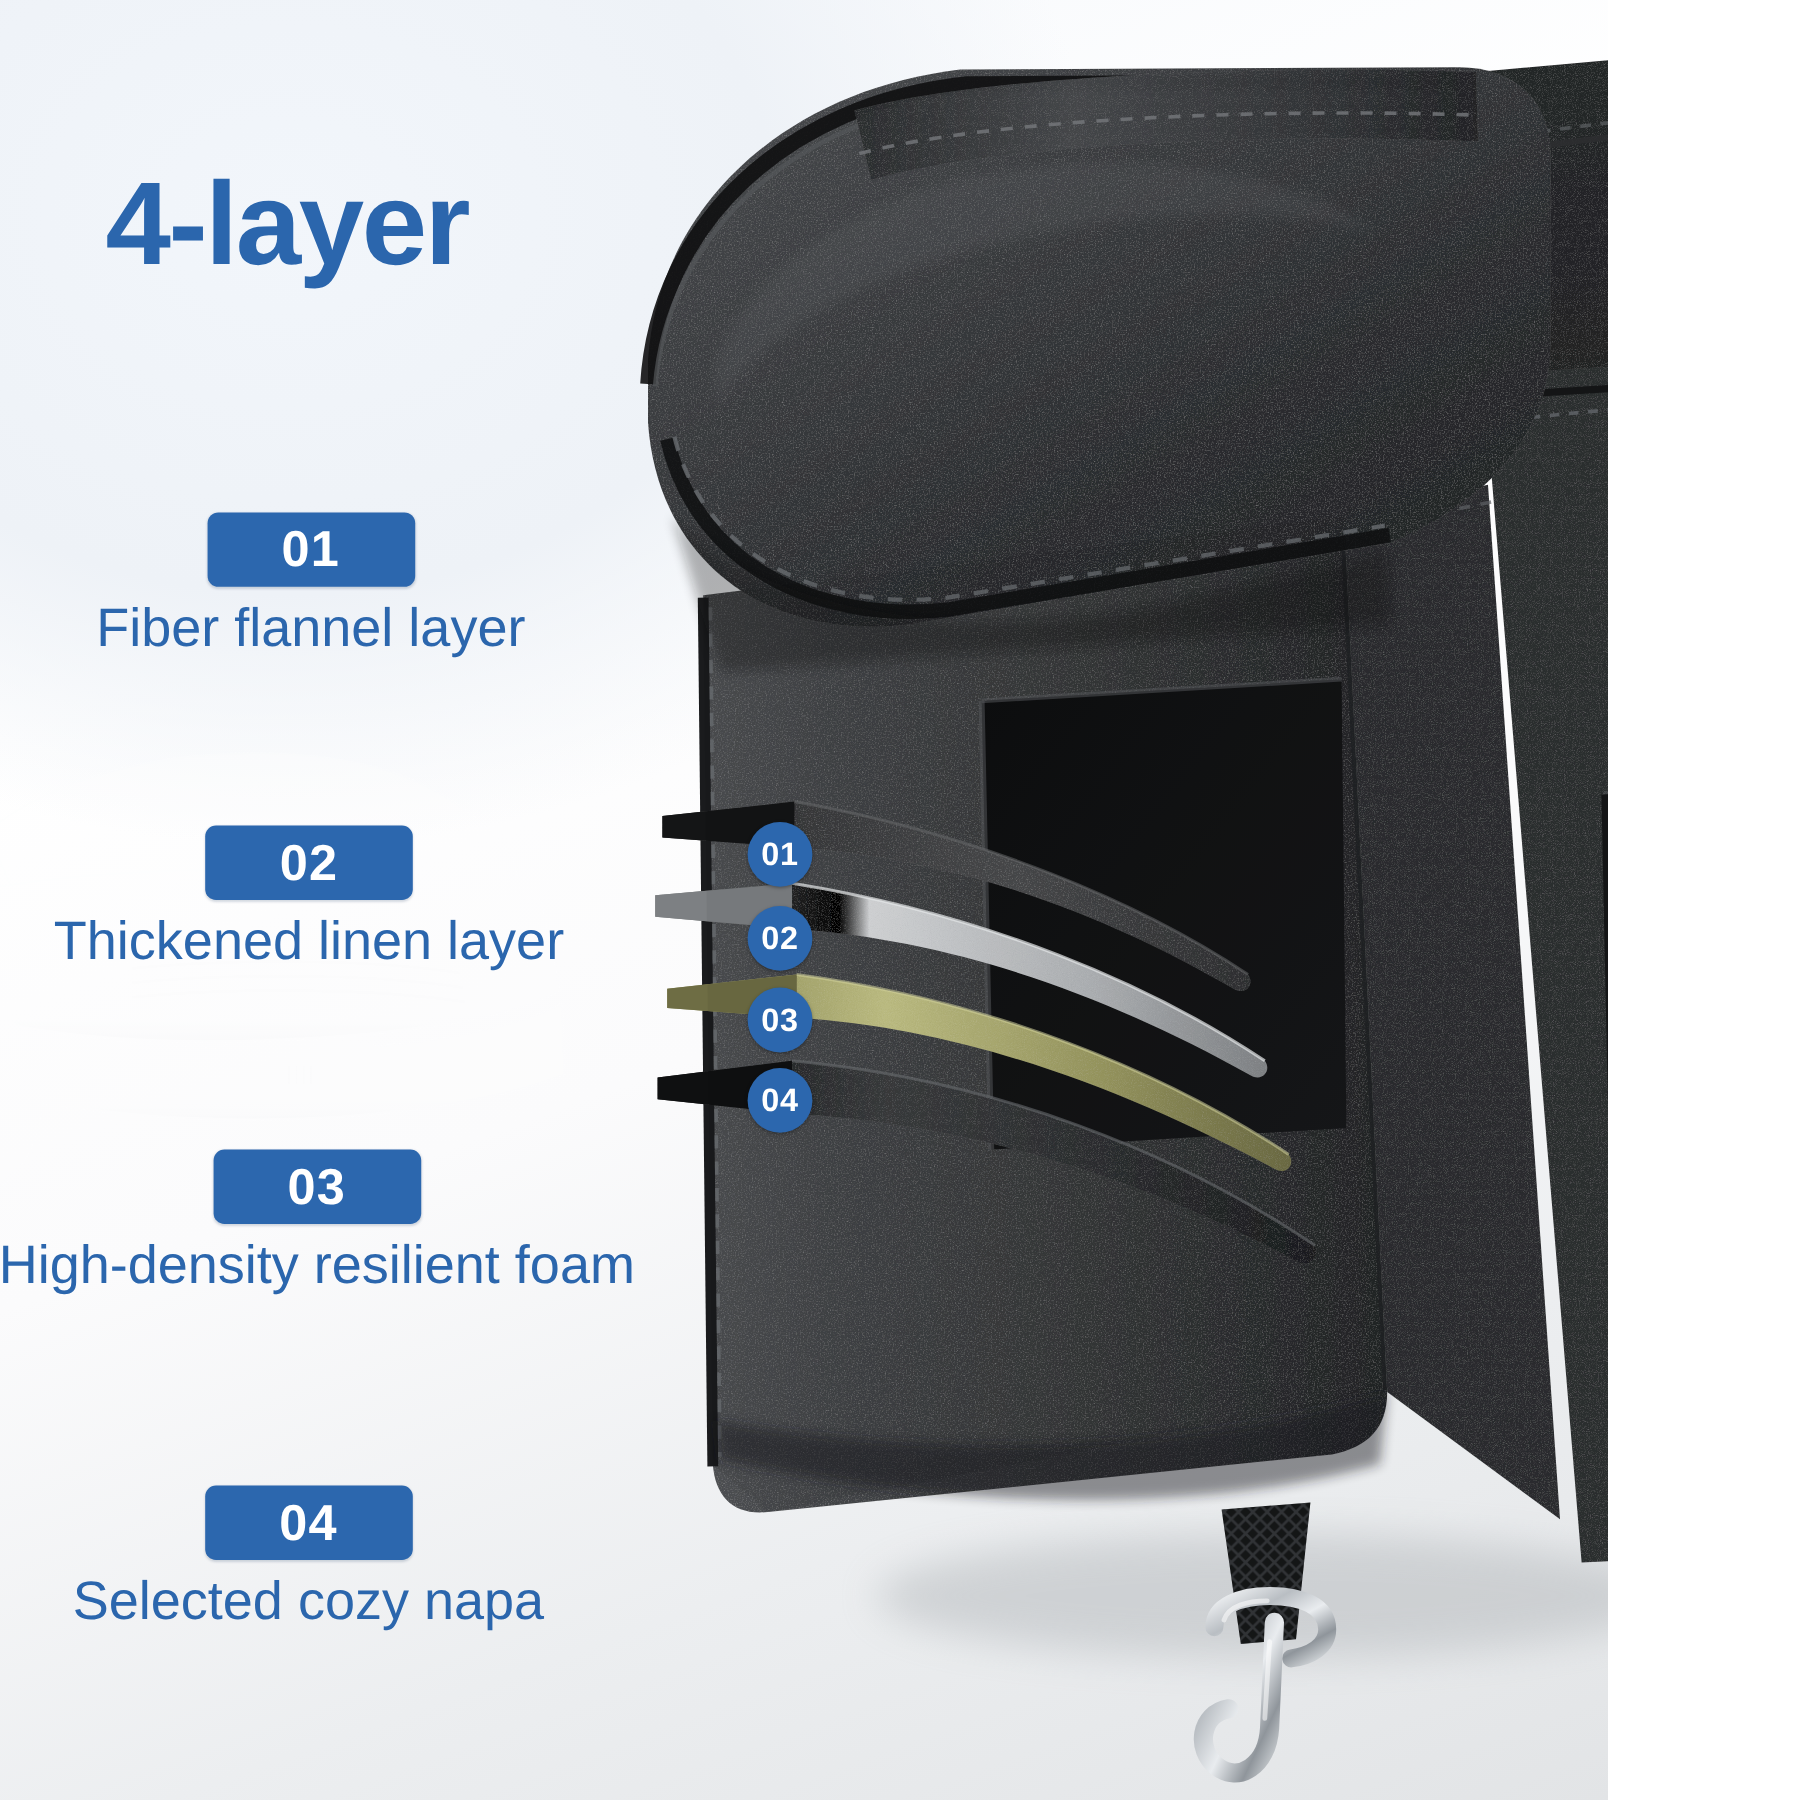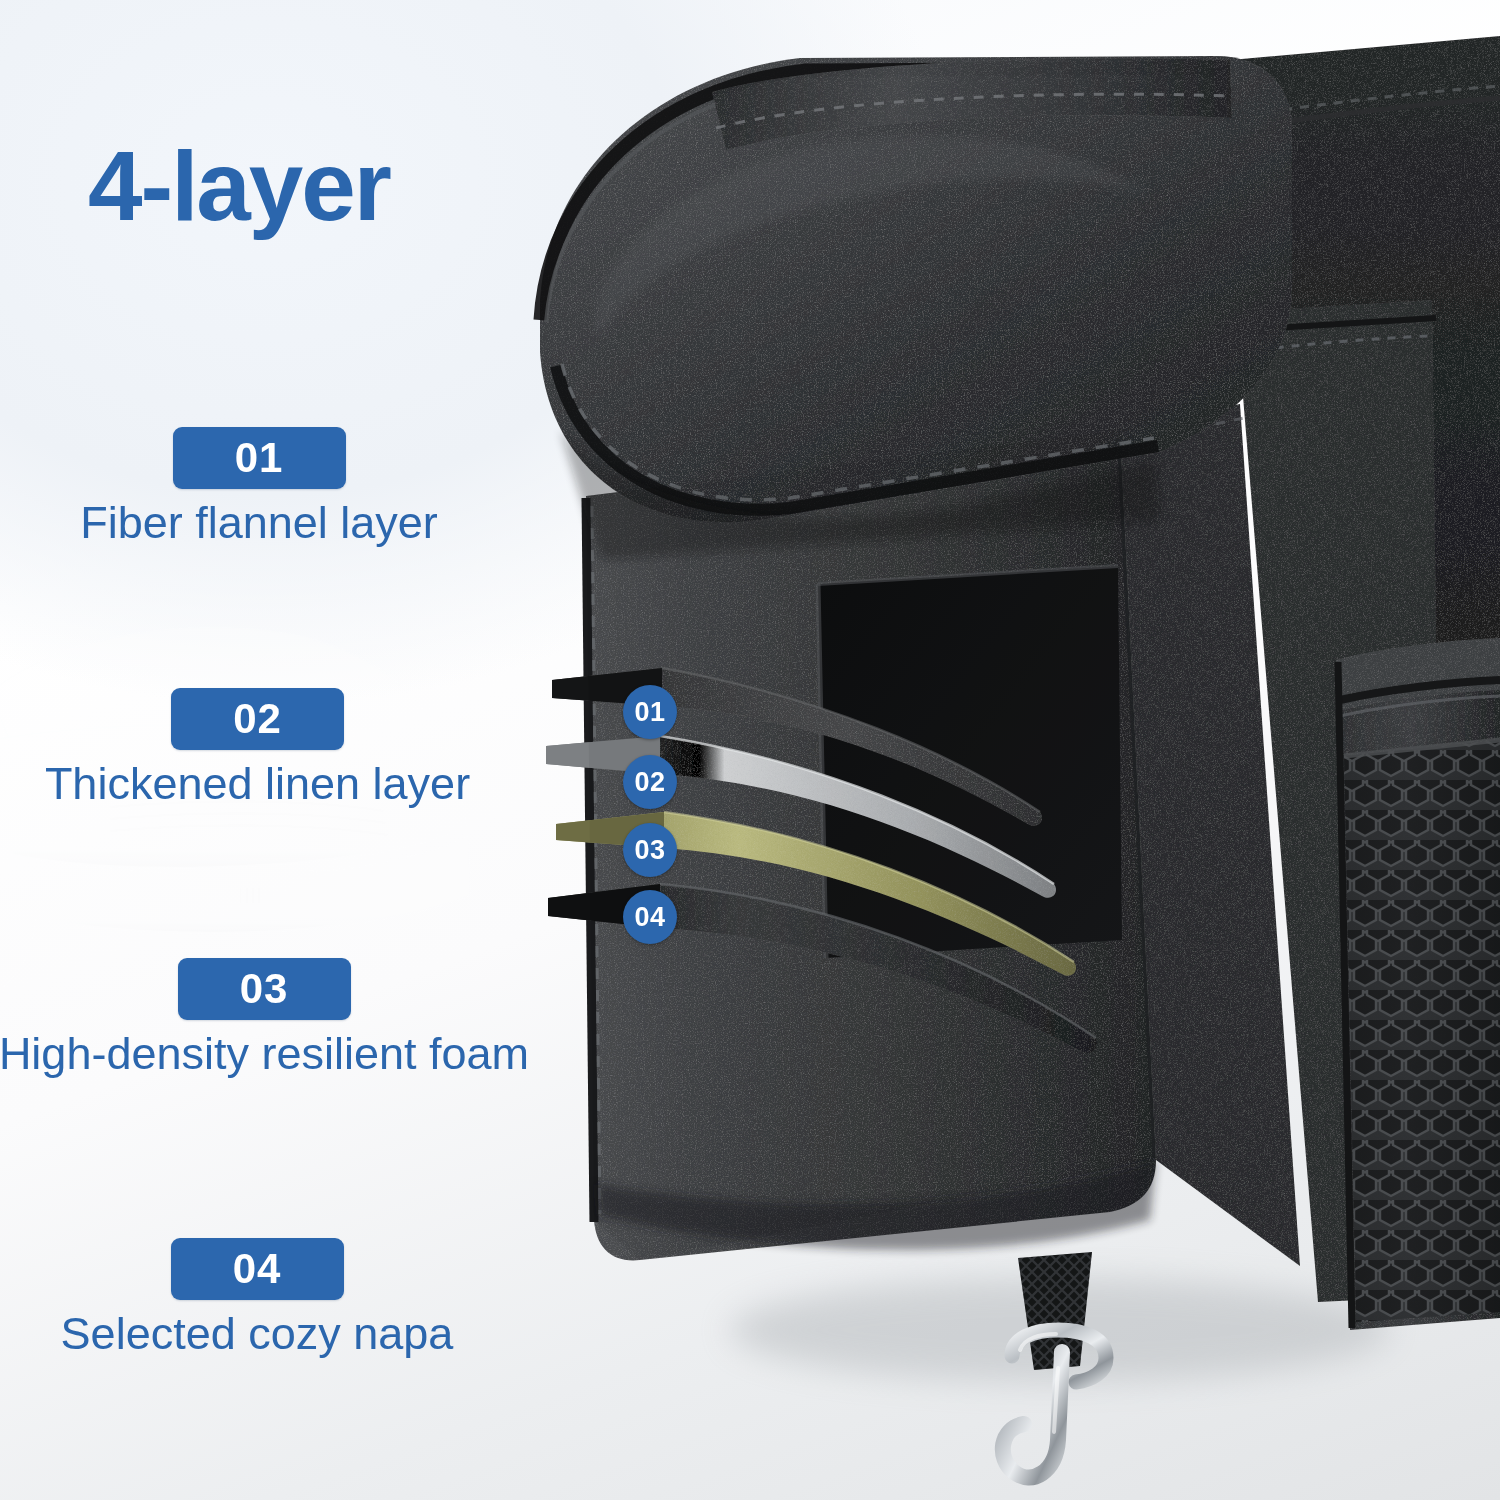--- a/index.html
+++ b/index.html
@@ -2,21 +2,21 @@
 <html><head>
 <meta charset="utf-8">
 <style>
   html,body{margin:0;padding:0;}
   body{
     width:1500px;height:1500px;overflow:hidden;
     font-family:"Liberation Sans", sans-serif;
     background:#ffffff;
   }
   #stage{
-    position:relative;width:1500px;height:1500px;overflow:hidden;
+    position:relative;width:1340px;height:1500px;overflow:hidden;
     background:
       radial-gradient(ellipse 900px 700px at 18% 12%, #f2f6fb 0%, #eef2f7 45%, rgba(238,242,247,0) 75%),
       linear-gradient(160deg,#f4f7fb 0%, #ffffff 30%, #fbfbfc 55%, #eceef0 78%, #e2e4e6 100%);
   }
 
   
   #carWrap{position:absolute;left:-130px;top:575px;width:640px;height:470px;opacity:.30;
            filter:blur(.4px) saturate(.15) brightness(1.12);pointer-events:none;}
   #carWrap svg{width:100%;height:100%;display:block;}
 

